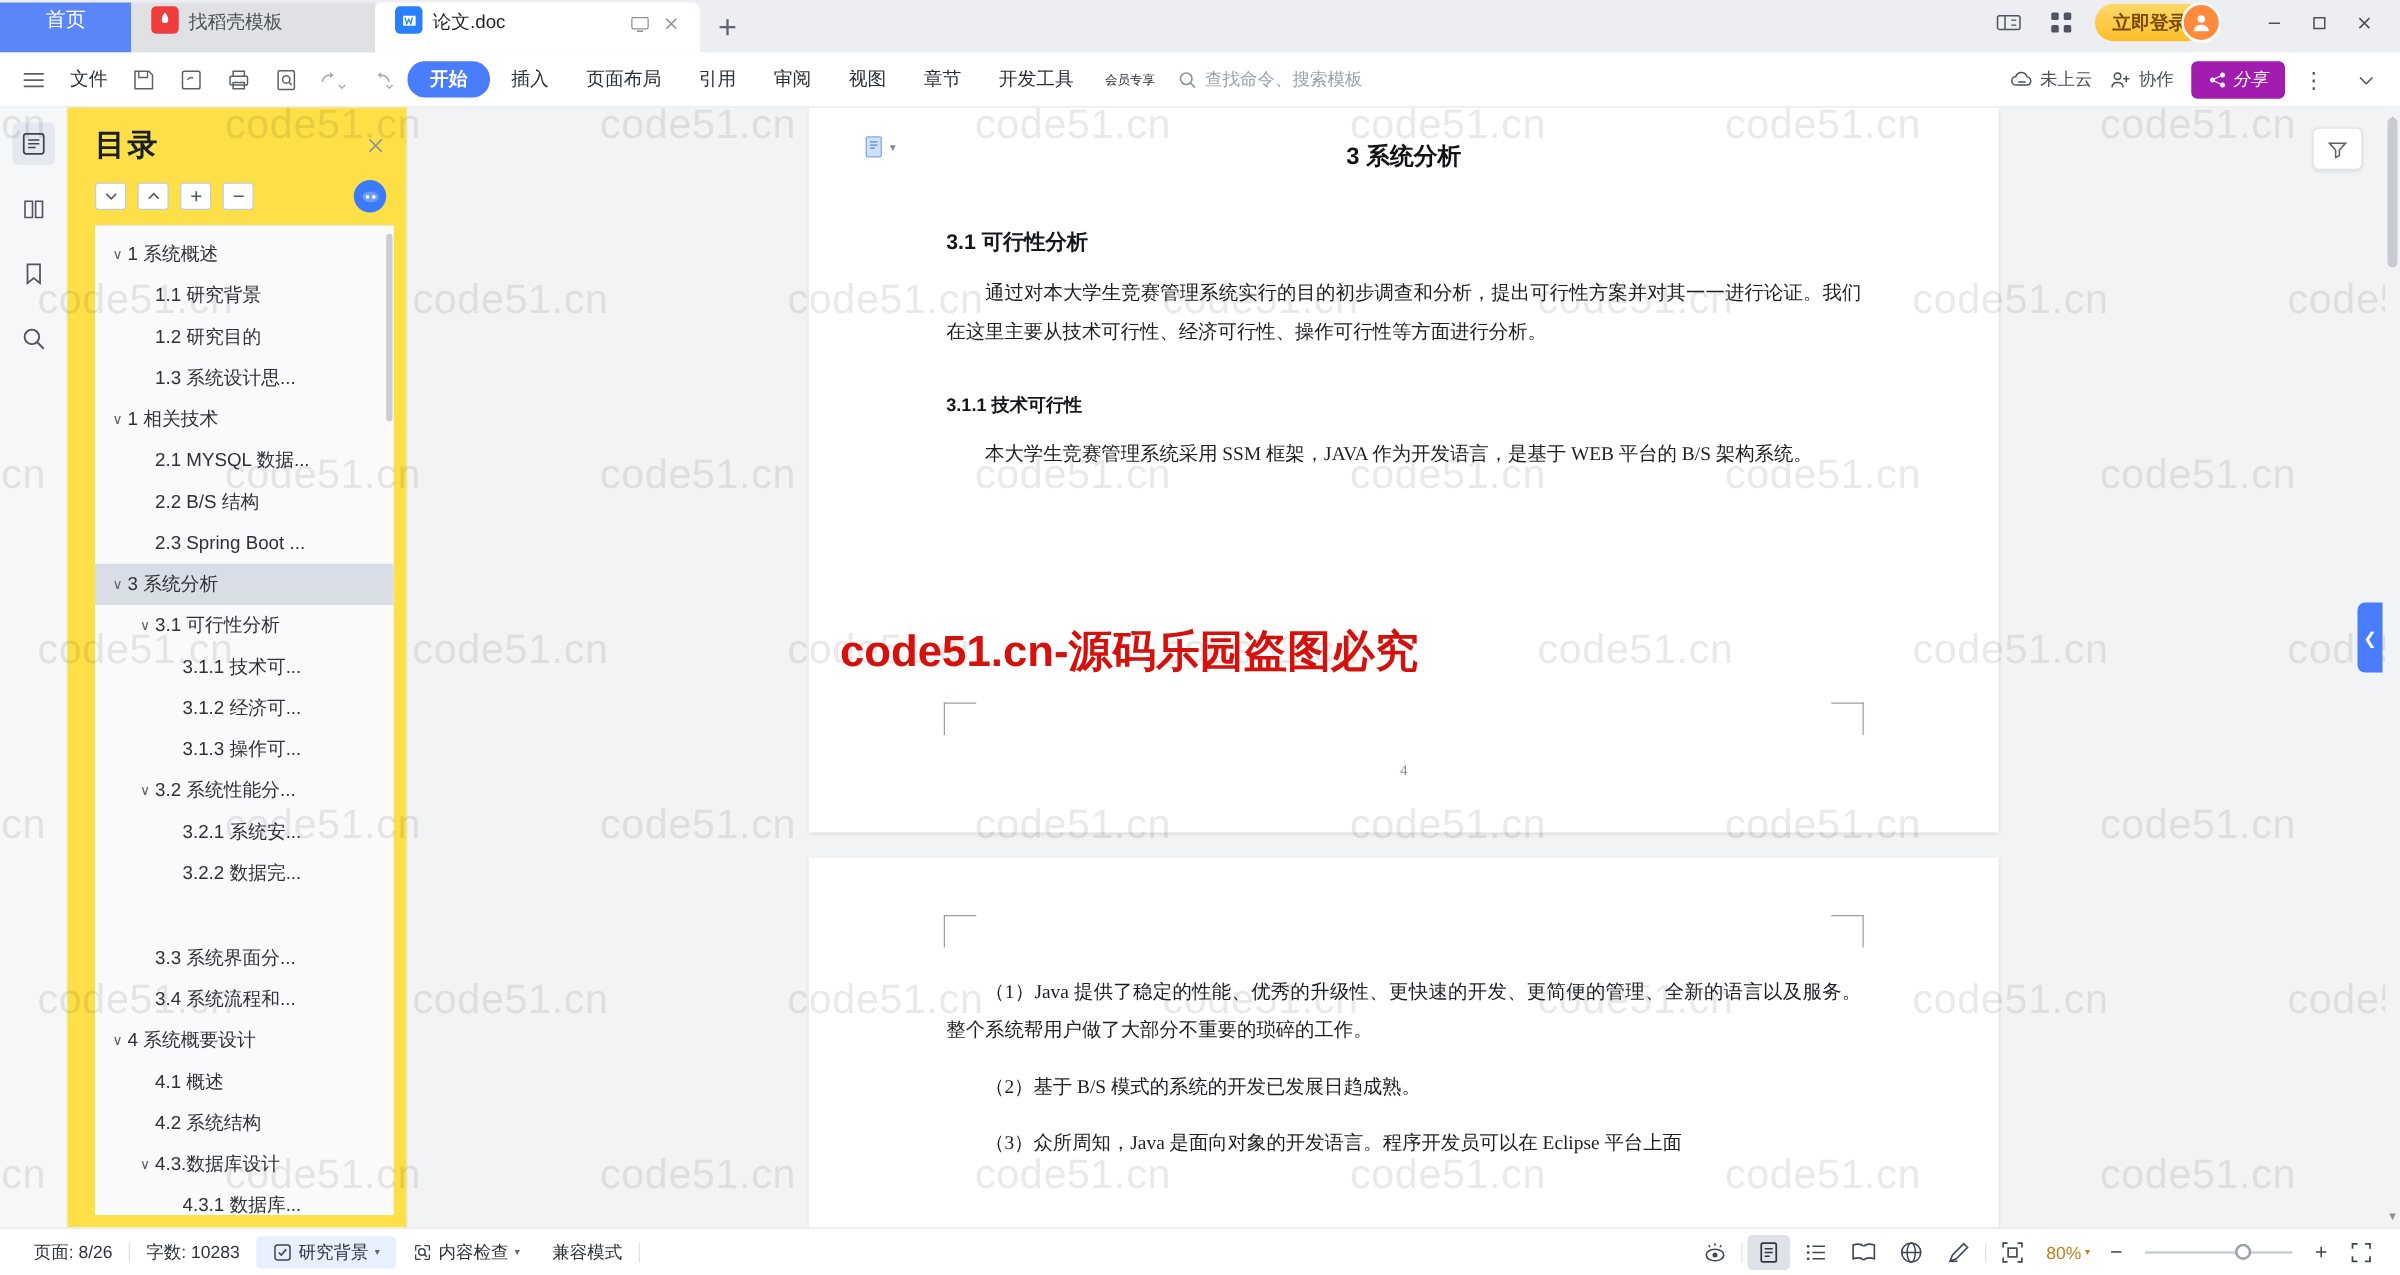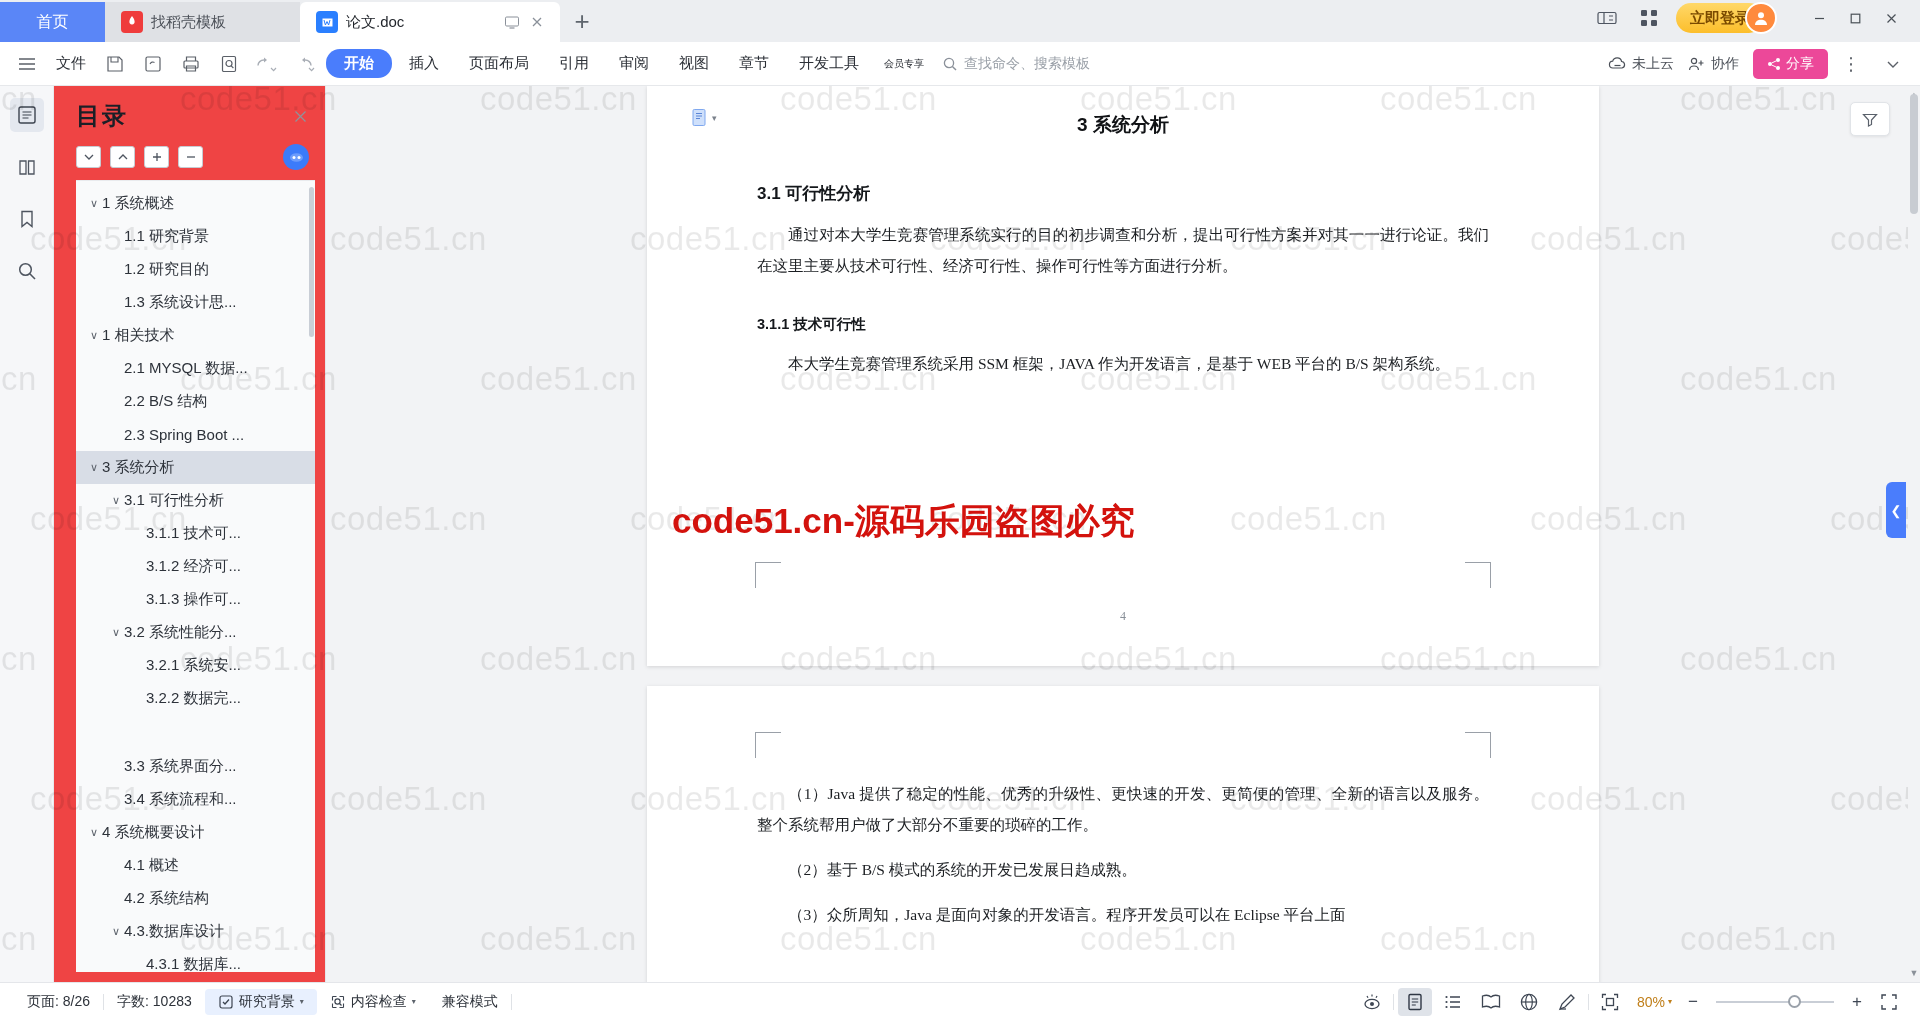--- a/index.html
+++ b/index.html
@@ -9,22 +9,22 @@
     overflow: hidden; background: #f2f3f5;
   }
   #app { position: relative; width: 1920px; height: 1020px; }
 
   
   .tabbar {
     position: absolute; left: 0; top: 0; width: 1920px; height: 42px;
     background: #eceef1; display: flex; align-items: flex-end;
   }
   .tab {
-    height: 40px; display: flex; align-items: center; gap: 8px;
-    padding: 0 16px; font-size: 15px; color: #3b3f45; position: relative;
+    height: 40px; display: flex; align-items: flex-end; gap: 8px;
+    padding: 15px 16px; font-size: 15px; color: #3b3f45; position: relative;
     cursor: default; white-space: nowrap;
   }
   .tab.home {
     background: #5a86f7; color: #fff; width: 105px;
     justify-content: center; font-size: 16px;
   }
   .tab.mid { background: #dfe1e5; color: #4a4f57; min-width: 195px; }
   .tab.active { background: #fff; color: #1f2329; min-width: 260px;
     border-top-left-radius: 6px; border-top-right-radius: 6px; }
   .tab .ficon {
@@ -69,38 +69,38 @@
     color: #2b2f36; padding: 0 8px; }
   .rb-tab { font-size: 15px; color: #2b2f36; padding: 5px 13px; border-radius: 14px;
     white-space: nowrap; }
   .rb-tab.sel { background: #4a7dfc; color: #fff; font-weight: bold; padding: 5px 18px; }
   .rb-member { display: flex; align-items: center; gap: 2px; font-size: 10px;
     color: #2b2f36; padding: 0 8px; }
   .rb-search { display: flex; align-items: center; gap: 6px; font-size: 14px;
     color: #9aa0a8; margin-left: 6px; }
   .ribbon-right { margin-left: auto; display: flex; align-items: center; gap: 14px; }
   .rr-item { display: flex; align-items: center; gap: 5px; font-size: 14px; color: #4b5058; }
-  .sharebtn { background: #ec4899; color: #fff; font-size: 14px; border-radius: 5px;
-    padding: 6px 14px; display: flex; align-items: center; gap: 5px; }
+  .sharebtn { background: #a21caf; color: #fff; font-size: 14px; border-radius: 5px;
+    padding: 6px 14px; display: flex; align-items: center; gap: 5px; font-style: italic; }
   .dots { color: #5b6068; font-size: 18px; letter-spacing: 2px; }
 
   
   .rail {
     position: absolute; left: 0; top: 86px; width: 54px; bottom: 38px;
     background: #f6f7f9; display: flex; flex-direction: column;
     align-items: center; padding-top: 12px; gap: 18px; border-right: 1px solid #e8eaed;
   }
   .rail-btn { width: 34px; height: 34px; display: flex; align-items: center;
     justify-content: center; color: #4e5560; border-radius: 5px; }
   .rail-btn.active { background: #e4e8ef; }
 
   
   .toc {
     position: absolute; left: 54px; top: 86px; width: 272px; bottom: 38px;
-    background: #ef4444; border-right: 1px solid #e4e6ea;
+    background: #fde047; border-right: 1px solid #e4e6ea;
     display: flex; flex-direction: column;
   }
   .toc-head { display: flex; align-items: center; padding: 14px 16px 4px 22px; }
   .toc-title { font-size: 24px; font-weight: bold; color: #1b1f27; letter-spacing: 2px; }
   .toc-close { margin-left: auto; color: #8d939b; font-size: 18px; }
   .toc-tools { display: flex; align-items: center; gap: 9px; padding: 8px 16px 10px 22px; }
   .toc-tool { width: 25px; height: 22px; border: 1px solid #c7cbd2; border-radius: 3px;
     display: flex; align-items: center; justify-content: center; color: #4e5560;
     font-size: 13px; background: #fff; }
   .toc-eye { margin-left: auto; width: 26px; height: 26px; border-radius: 50%;

